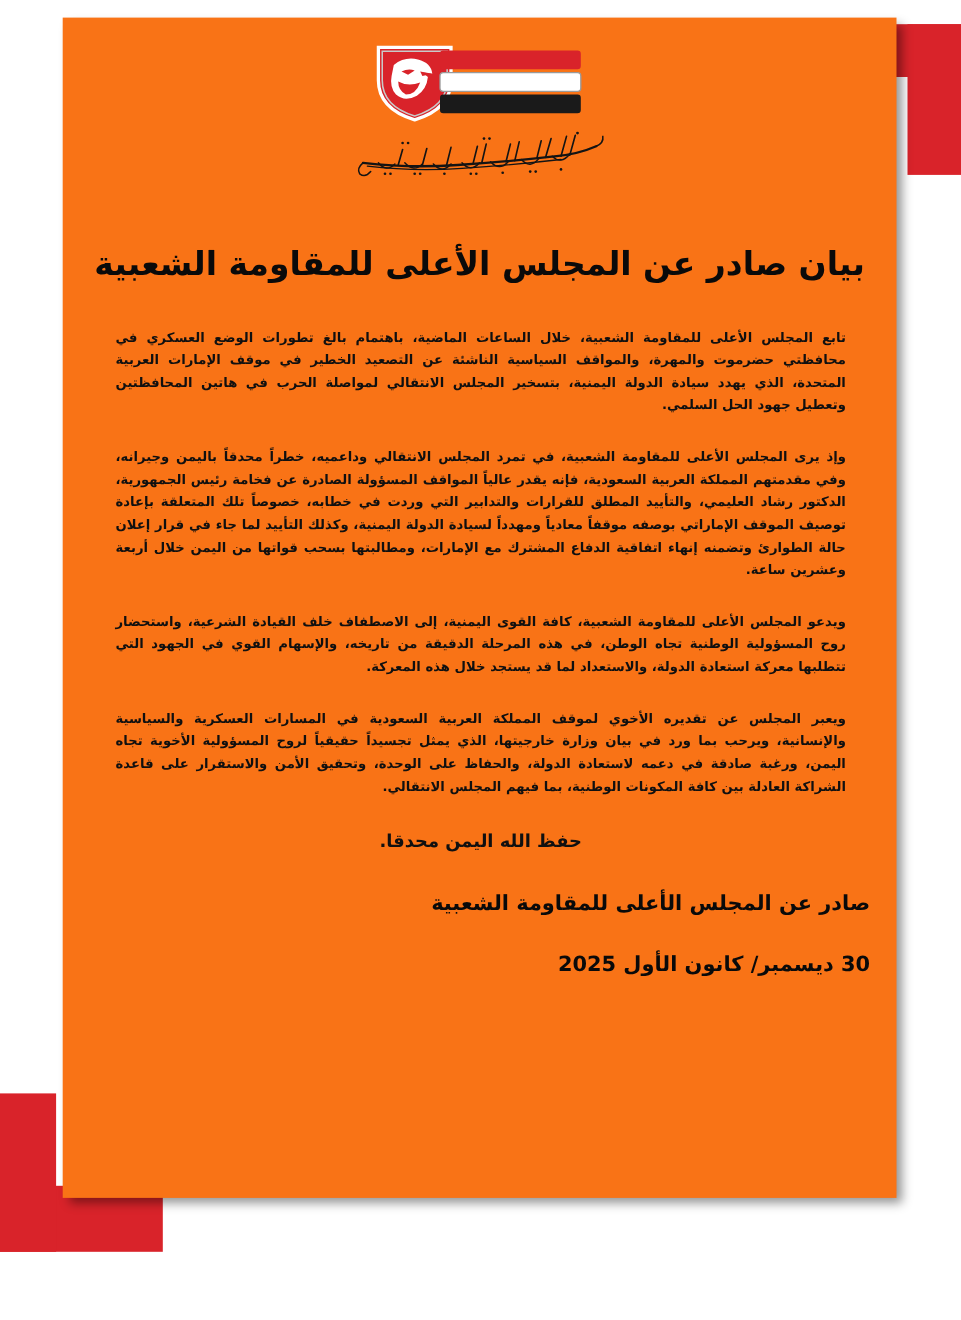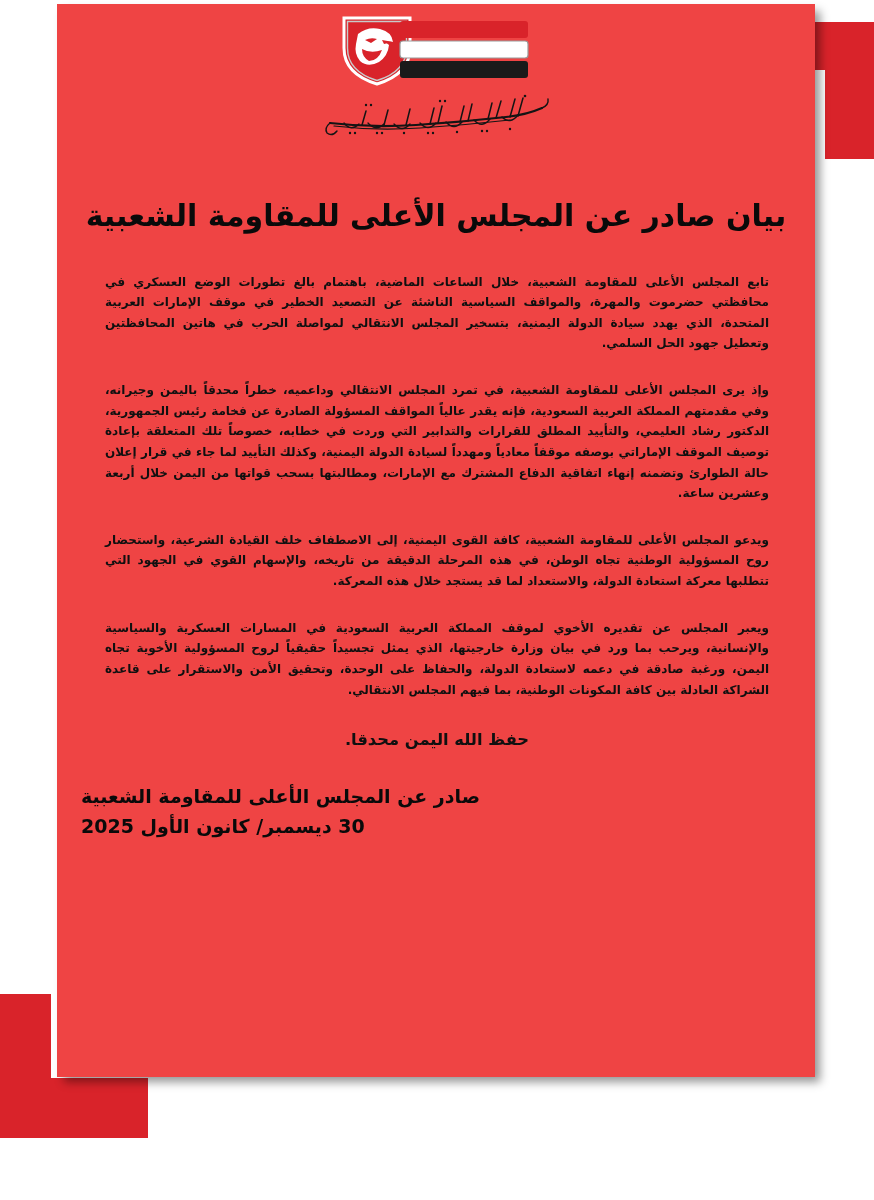--- a/index.html
+++ b/index.html
@@ -51,28 +51,28 @@
     width: 51px;
     height: 144px;
     background: var(--brand-red, #d9232a);
     z-index: 1;
   }
 
   
   .paper {
     position: absolute;
     left: 57px;
-    top: 4px;
+    top: 16px;
     width: 758px;
     height: 1073px;
-    background: #ef4444;
+    background: #f97316;
     box-shadow: 6px 6px 9px -1px rgba(0,0,0,0.42);
     z-index: 3;
     box-sizing: border-box;
-    padding: 0 24px;
+    padding: 13px 24px;
   }
 
   
   .masthead {
     padding-top: 8px;
     text-align: center;
   }
   .logo-row {
     display: flex;
     justify-content: center;
@@ -124,31 +124,31 @@
     font-weight: bold;
     line-height: 1.72;
     color: #101010;
     text-align: center;
     direction: rtl;
   }
 
   
   .signature {
     margin-top: 28px;
-    text-align: left;
+    text-align: right;
     direction: rtl;
   }
   .sig-line {
     font-size: 19px;
     font-weight: bold;
     color: #0a0a0a;
     line-height: 1.55;
     letter-spacing: -0.2px;
   }
-  .sig-line.date { direction: rtl; }
+  .sig-line.date { direction: rtl; margin-top: 26px; }
 </style>
 </head>
 <body>
 
 <div class="deco-tr"></div>
 <div class="deco-tr-leg"></div>
 <div class="deco-bl"></div>
 <div class="deco-bl-leg"></div>
 
 <div class="paper">

